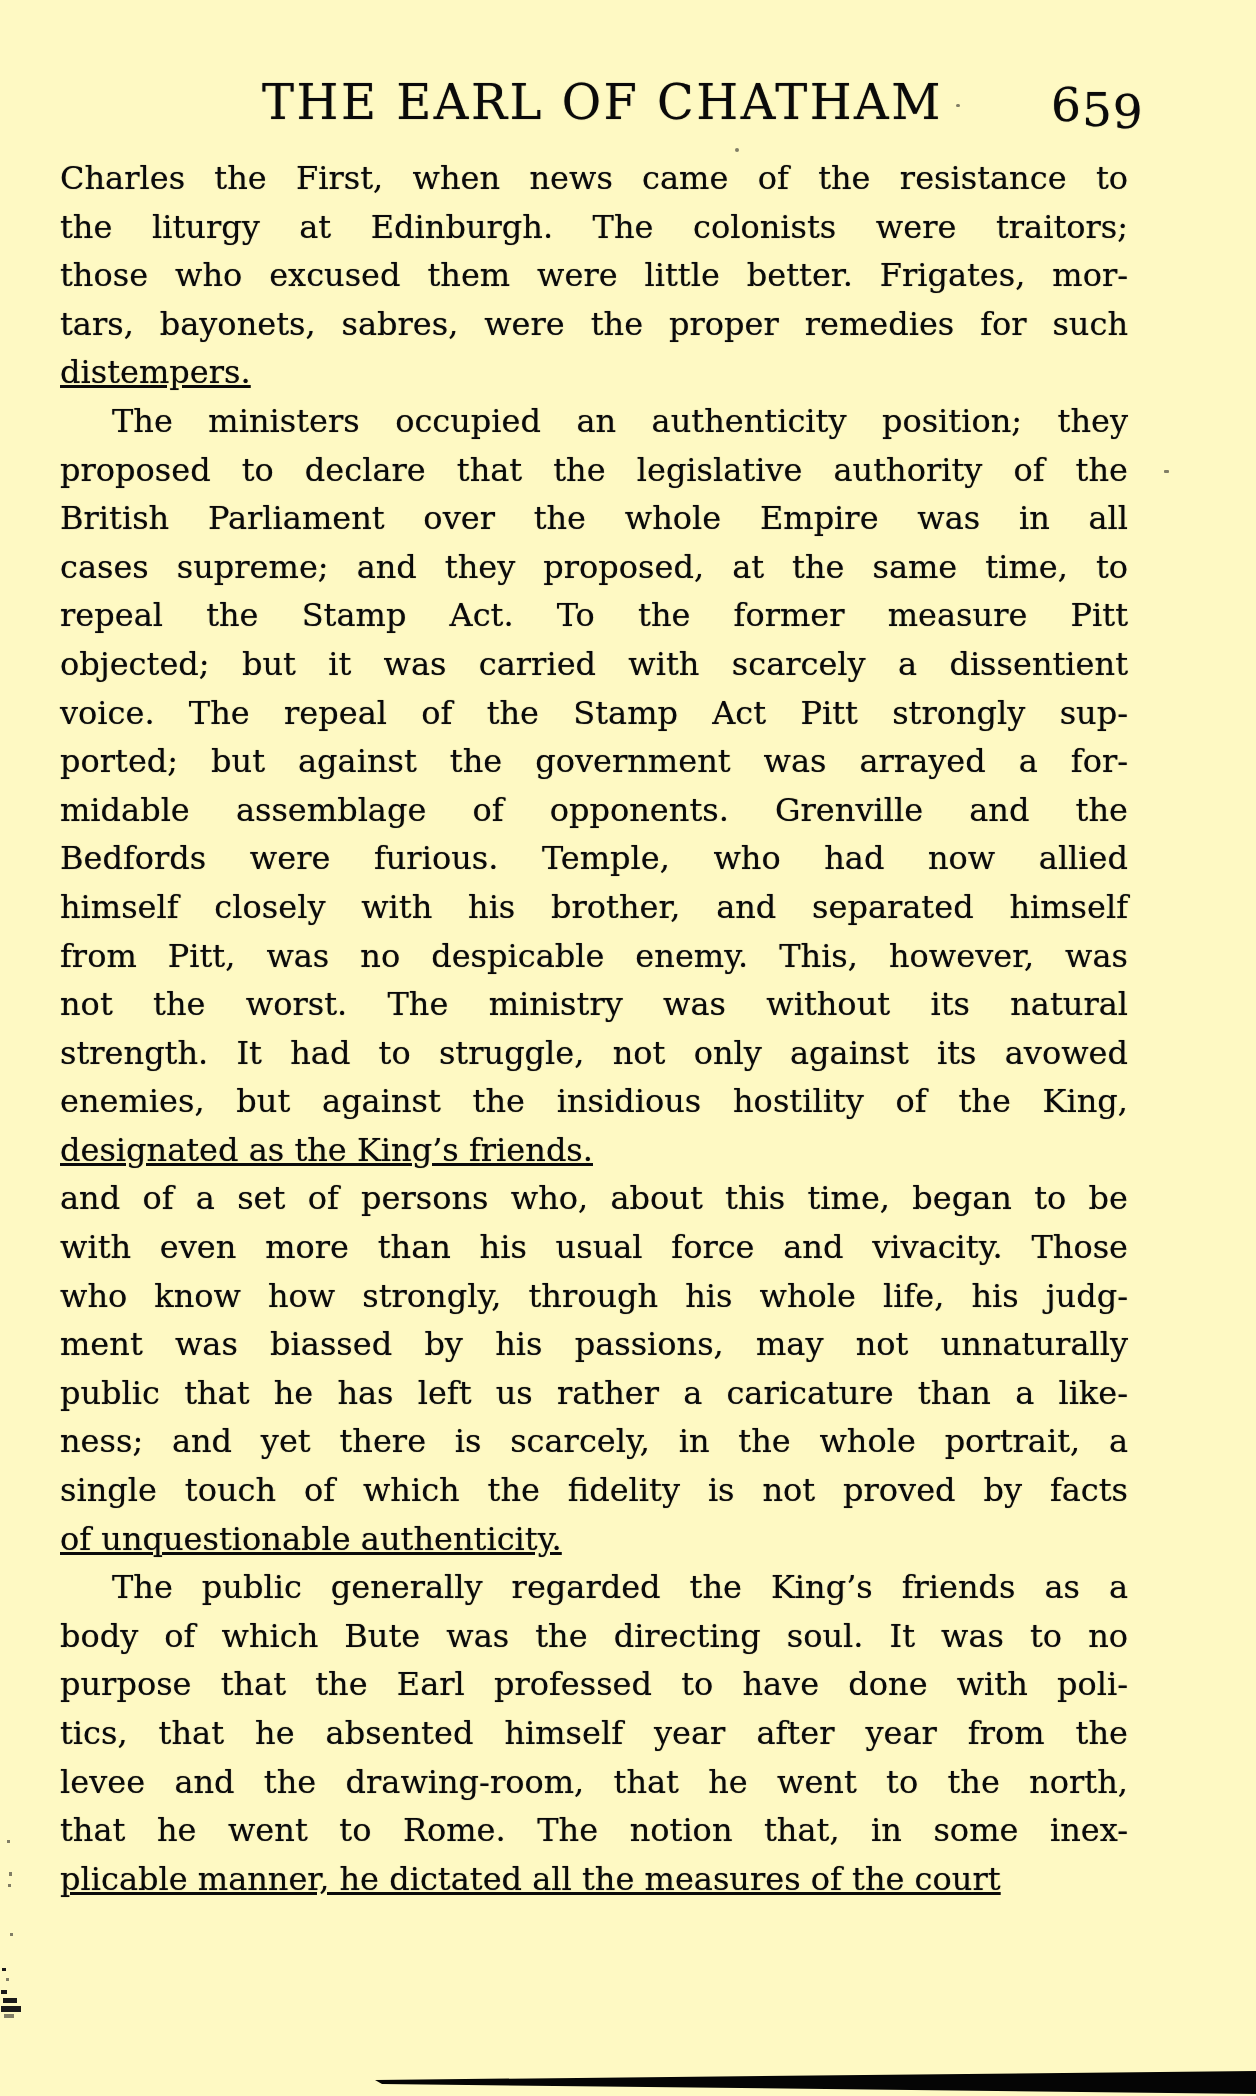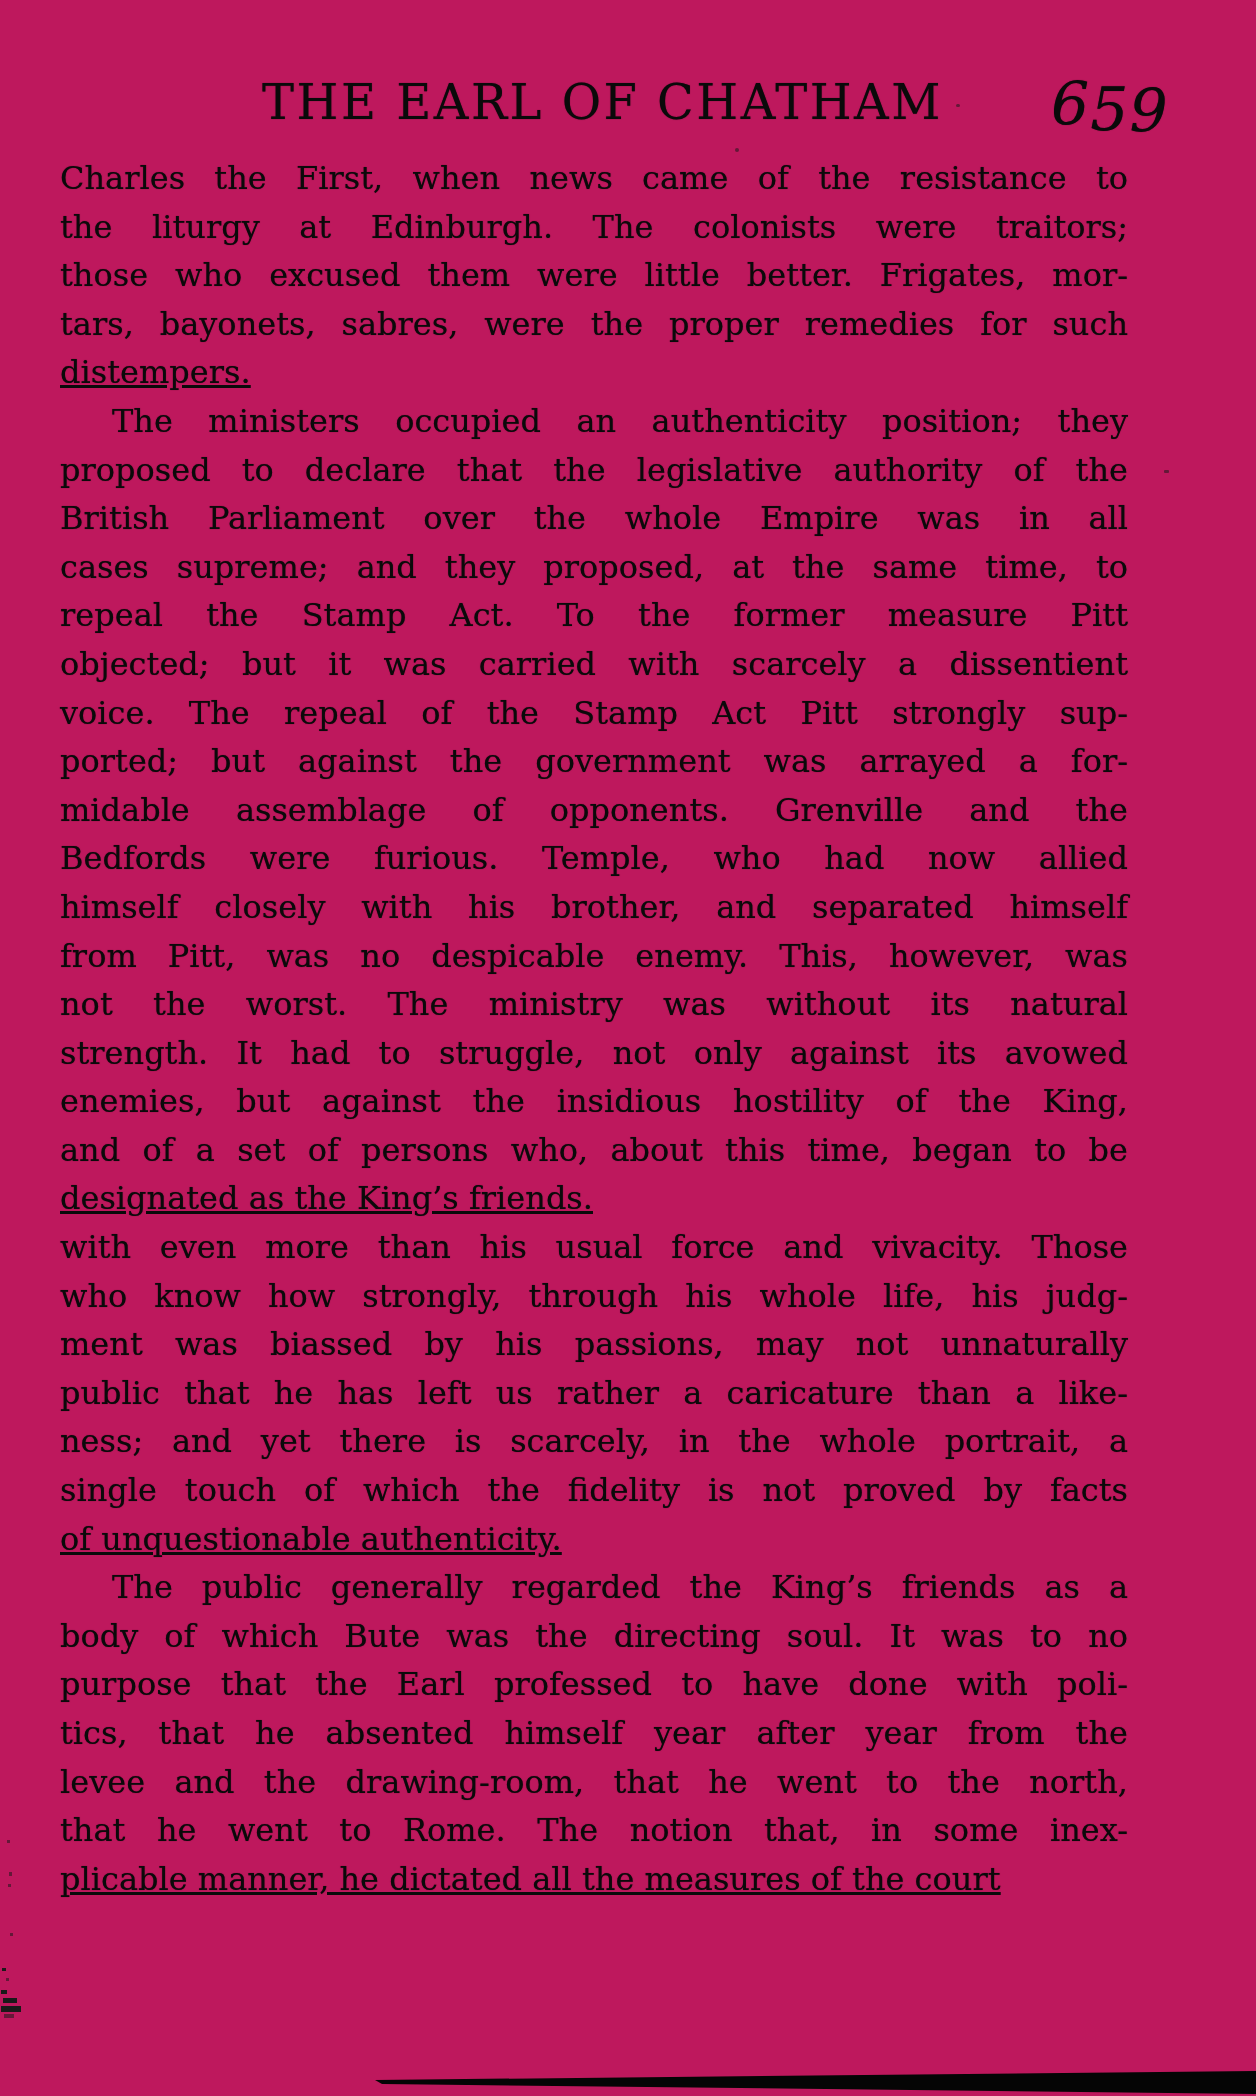--- a/index.html
+++ b/index.html
@@ -4,44 +4,43 @@
 <style>
   html, body {
     margin: 0;
     padding: 0;
     background: #e8e8e8;
   }
   .page {
     position: relative;
     width: 1256px;
     height: 2096px;
-    background: #be185d;
+    background: #fef9c3;
     overflow: hidden;
     font-family: "DejaVu Serif", "Liberation Serif", serif;
     color: #0a0a0a;
   }
   
   .running-header { position: absolute; top: 0; left: 0; width: 100%; height: 150px; }
   .header-title {
     position: absolute;
     left: 262px;
     top: 78px;
     font-size: 48px;
     line-height: 48px;
     letter-spacing: 2.5px;
     white-space: nowrap;
     text-shadow: 0 0 1px rgba(0,0,0,0.6);
   }
   .folio {
     position: absolute;
     left: 1051px;
     top: 82px;
-    font-size: 60px;
+    font-size: 47px;
     line-height: 45px;
-    font-style: italic;
     letter-spacing: 1px;
     text-shadow: 0 0 1px rgba(0,0,0,0.6);
   }
   .folio span { display: inline-block; }
   .folio span:nth-child(2) { transform: translateY(5px); }
   .folio span:nth-child(3) { transform: translateY(7px); }
 
   
   .text-block {
     position: absolute;
@@ -89,22 +88,22 @@
       <div class="line">objected; but it was carried with scarcely a dissentient</div>
       <div class="line">voice.  The repeal of the Stamp Act Pitt strongly sup-</div>
       <div class="line">ported; but against the government was arrayed a for-</div>
       <div class="line">midable assemblage of opponents.  Grenville and the</div>
       <div class="line">Bedfords were furious.  Temple, who had now allied</div>
       <div class="line">himself closely with his brother, and separated himself</div>
       <div class="line">from Pitt, was no despicable enemy.  This, however, was</div>
       <div class="line">not the worst.  The ministry was without its natural</div>
       <div class="line">strength.  It had to struggle, not only against its avowed</div>
       <div class="line">enemies, but against the insidious hostility of the King,</div>
+      <div class="line last">designated as the King’s friends.</div>
       <div class="line">and of a set of persons who, about this time, began to be</div>
-      <div class="line last">designated as the King’s friends.</div>
       <div class="line">with even more than his usual force and vivacity.  Those</div>
       <div class="line">who know how strongly, through his whole life, his judg-</div>
       <div class="line">ment was biassed by his passions, may not unnaturally</div>
       <div class="line">public that he has left us rather a caricature than a like-</div>
       <div class="line">ness; and yet there is scarcely, in the whole portrait, a</div>
       <div class="line">single touch of which the fidelity is not proved by facts</div>
       <div class="line last">of unquestionable authenticity.</div>
       <div class="line indent">The public generally regarded the King’s friends as a</div>
       <div class="line">body of which Bute was the directing soul.  It was to no</div>
       <div class="line">purpose that the Earl professed to have done with poli-</div>

